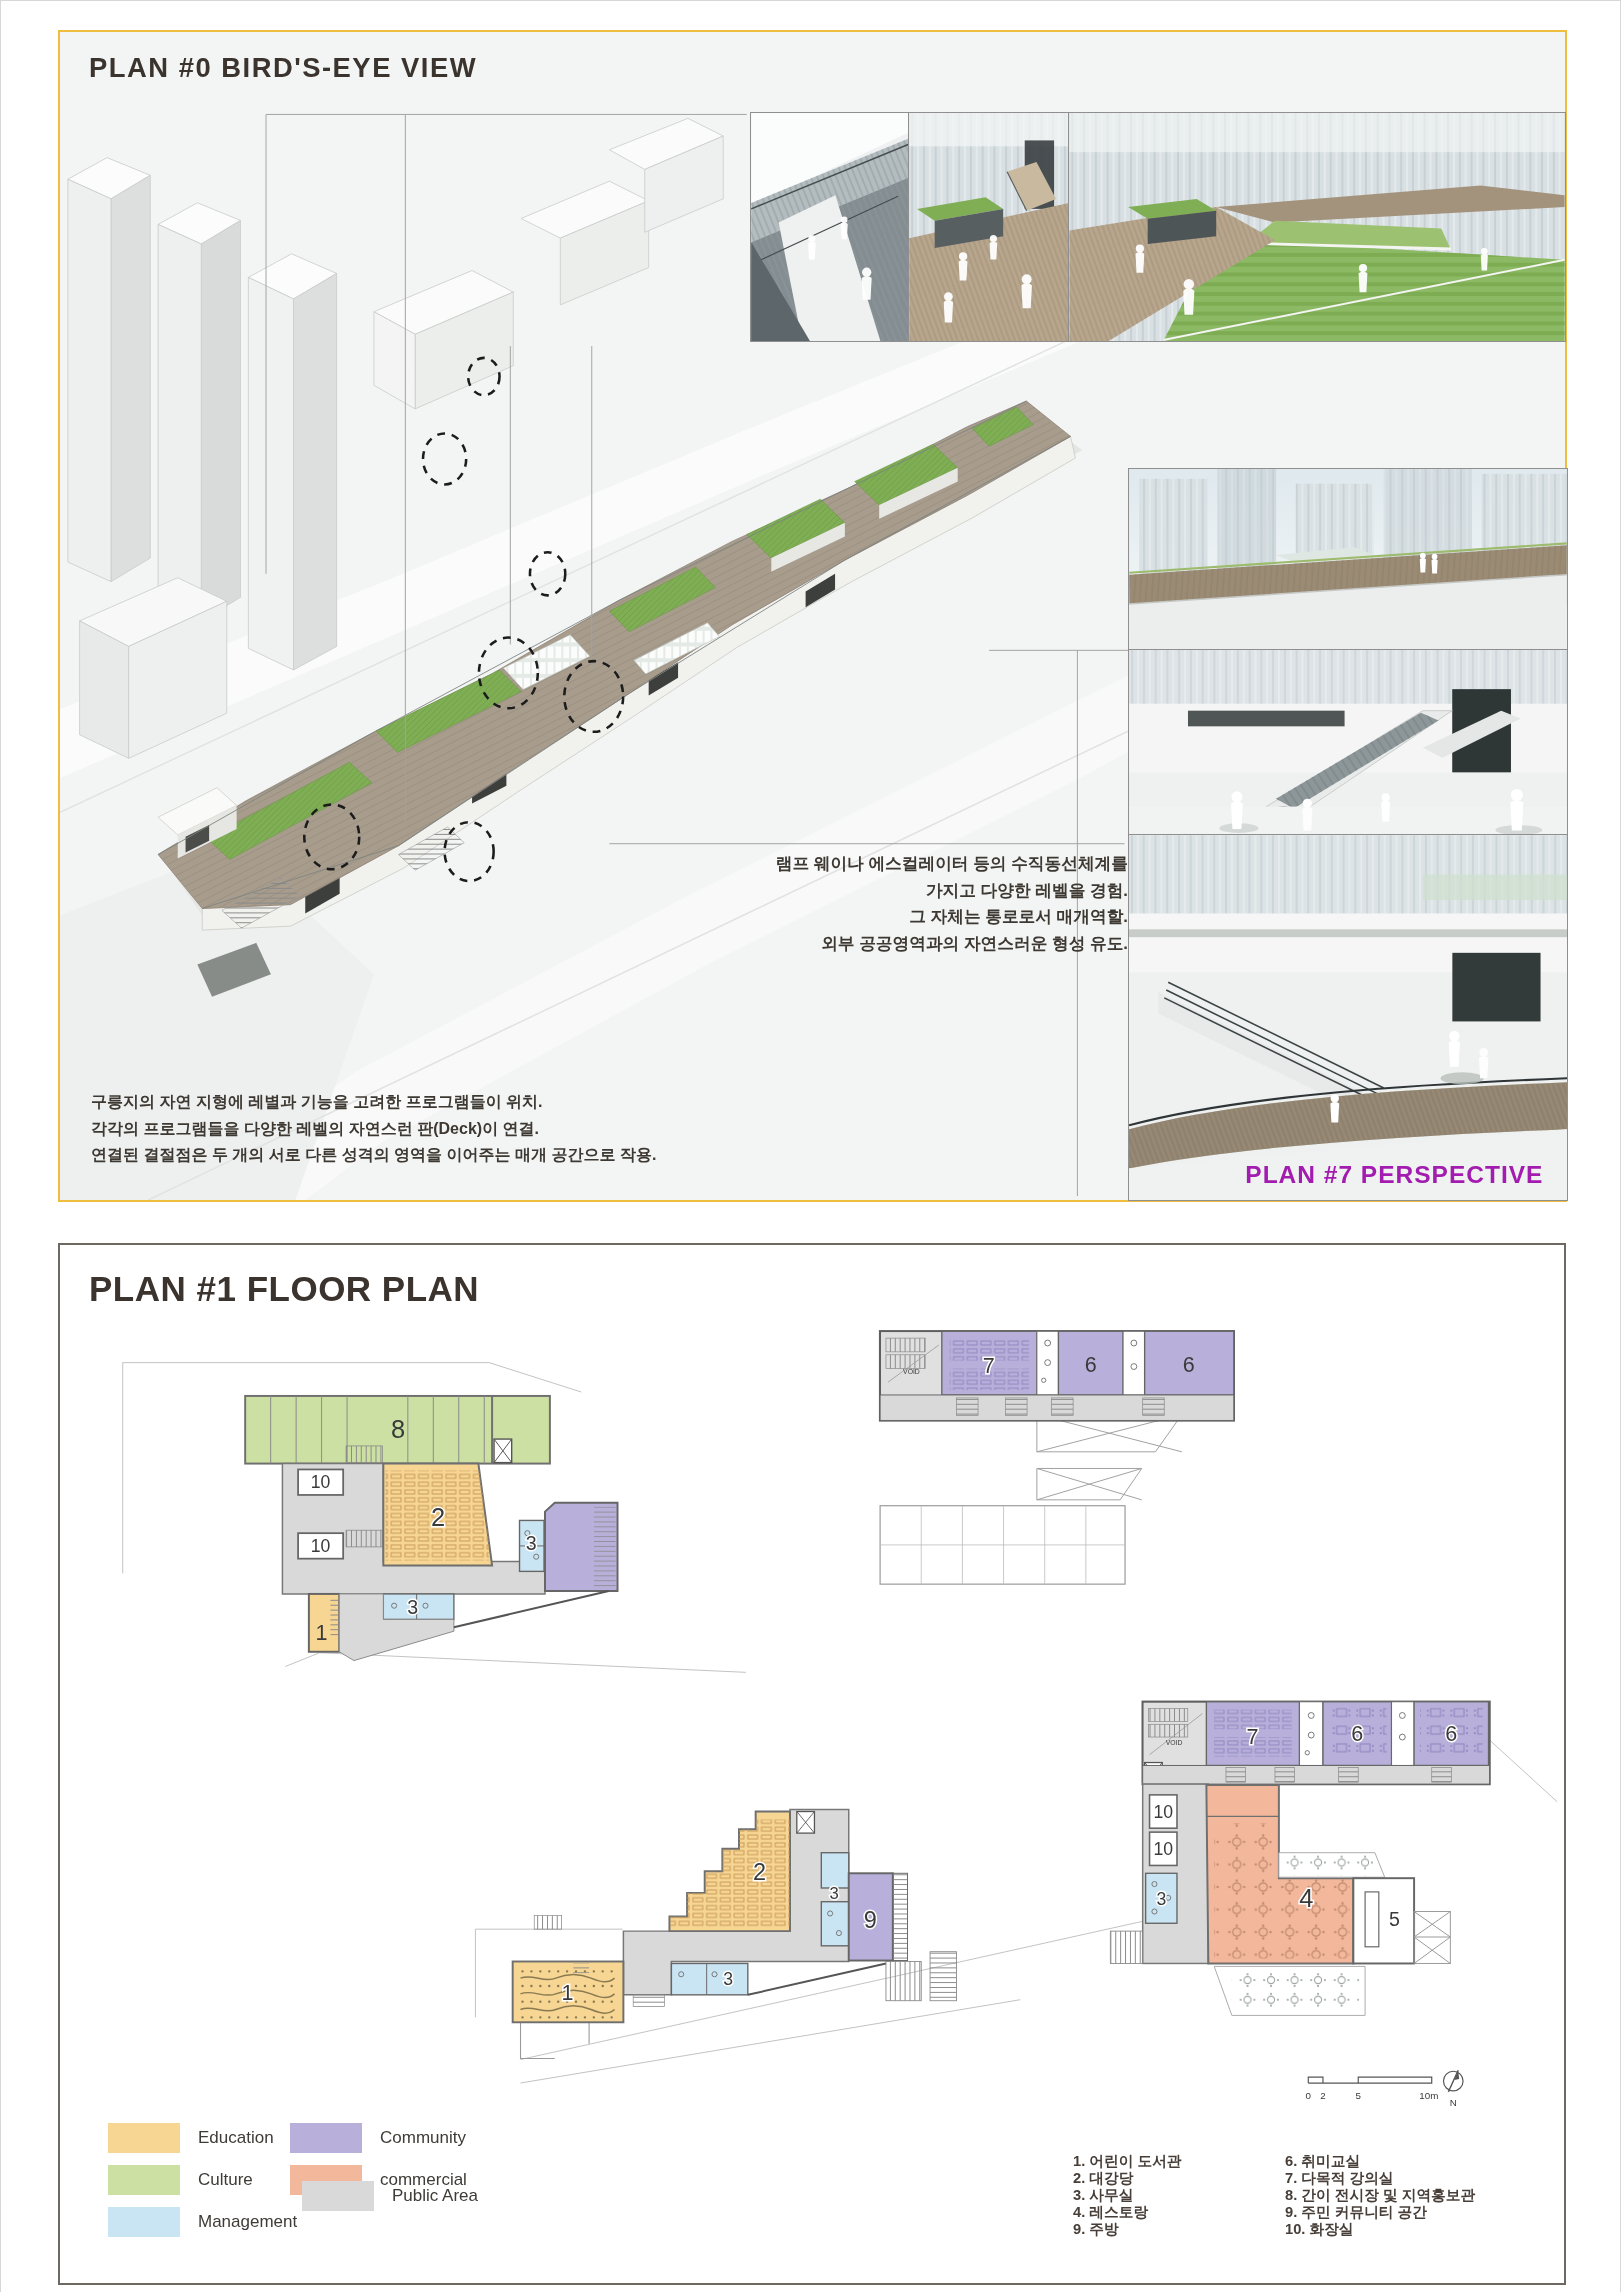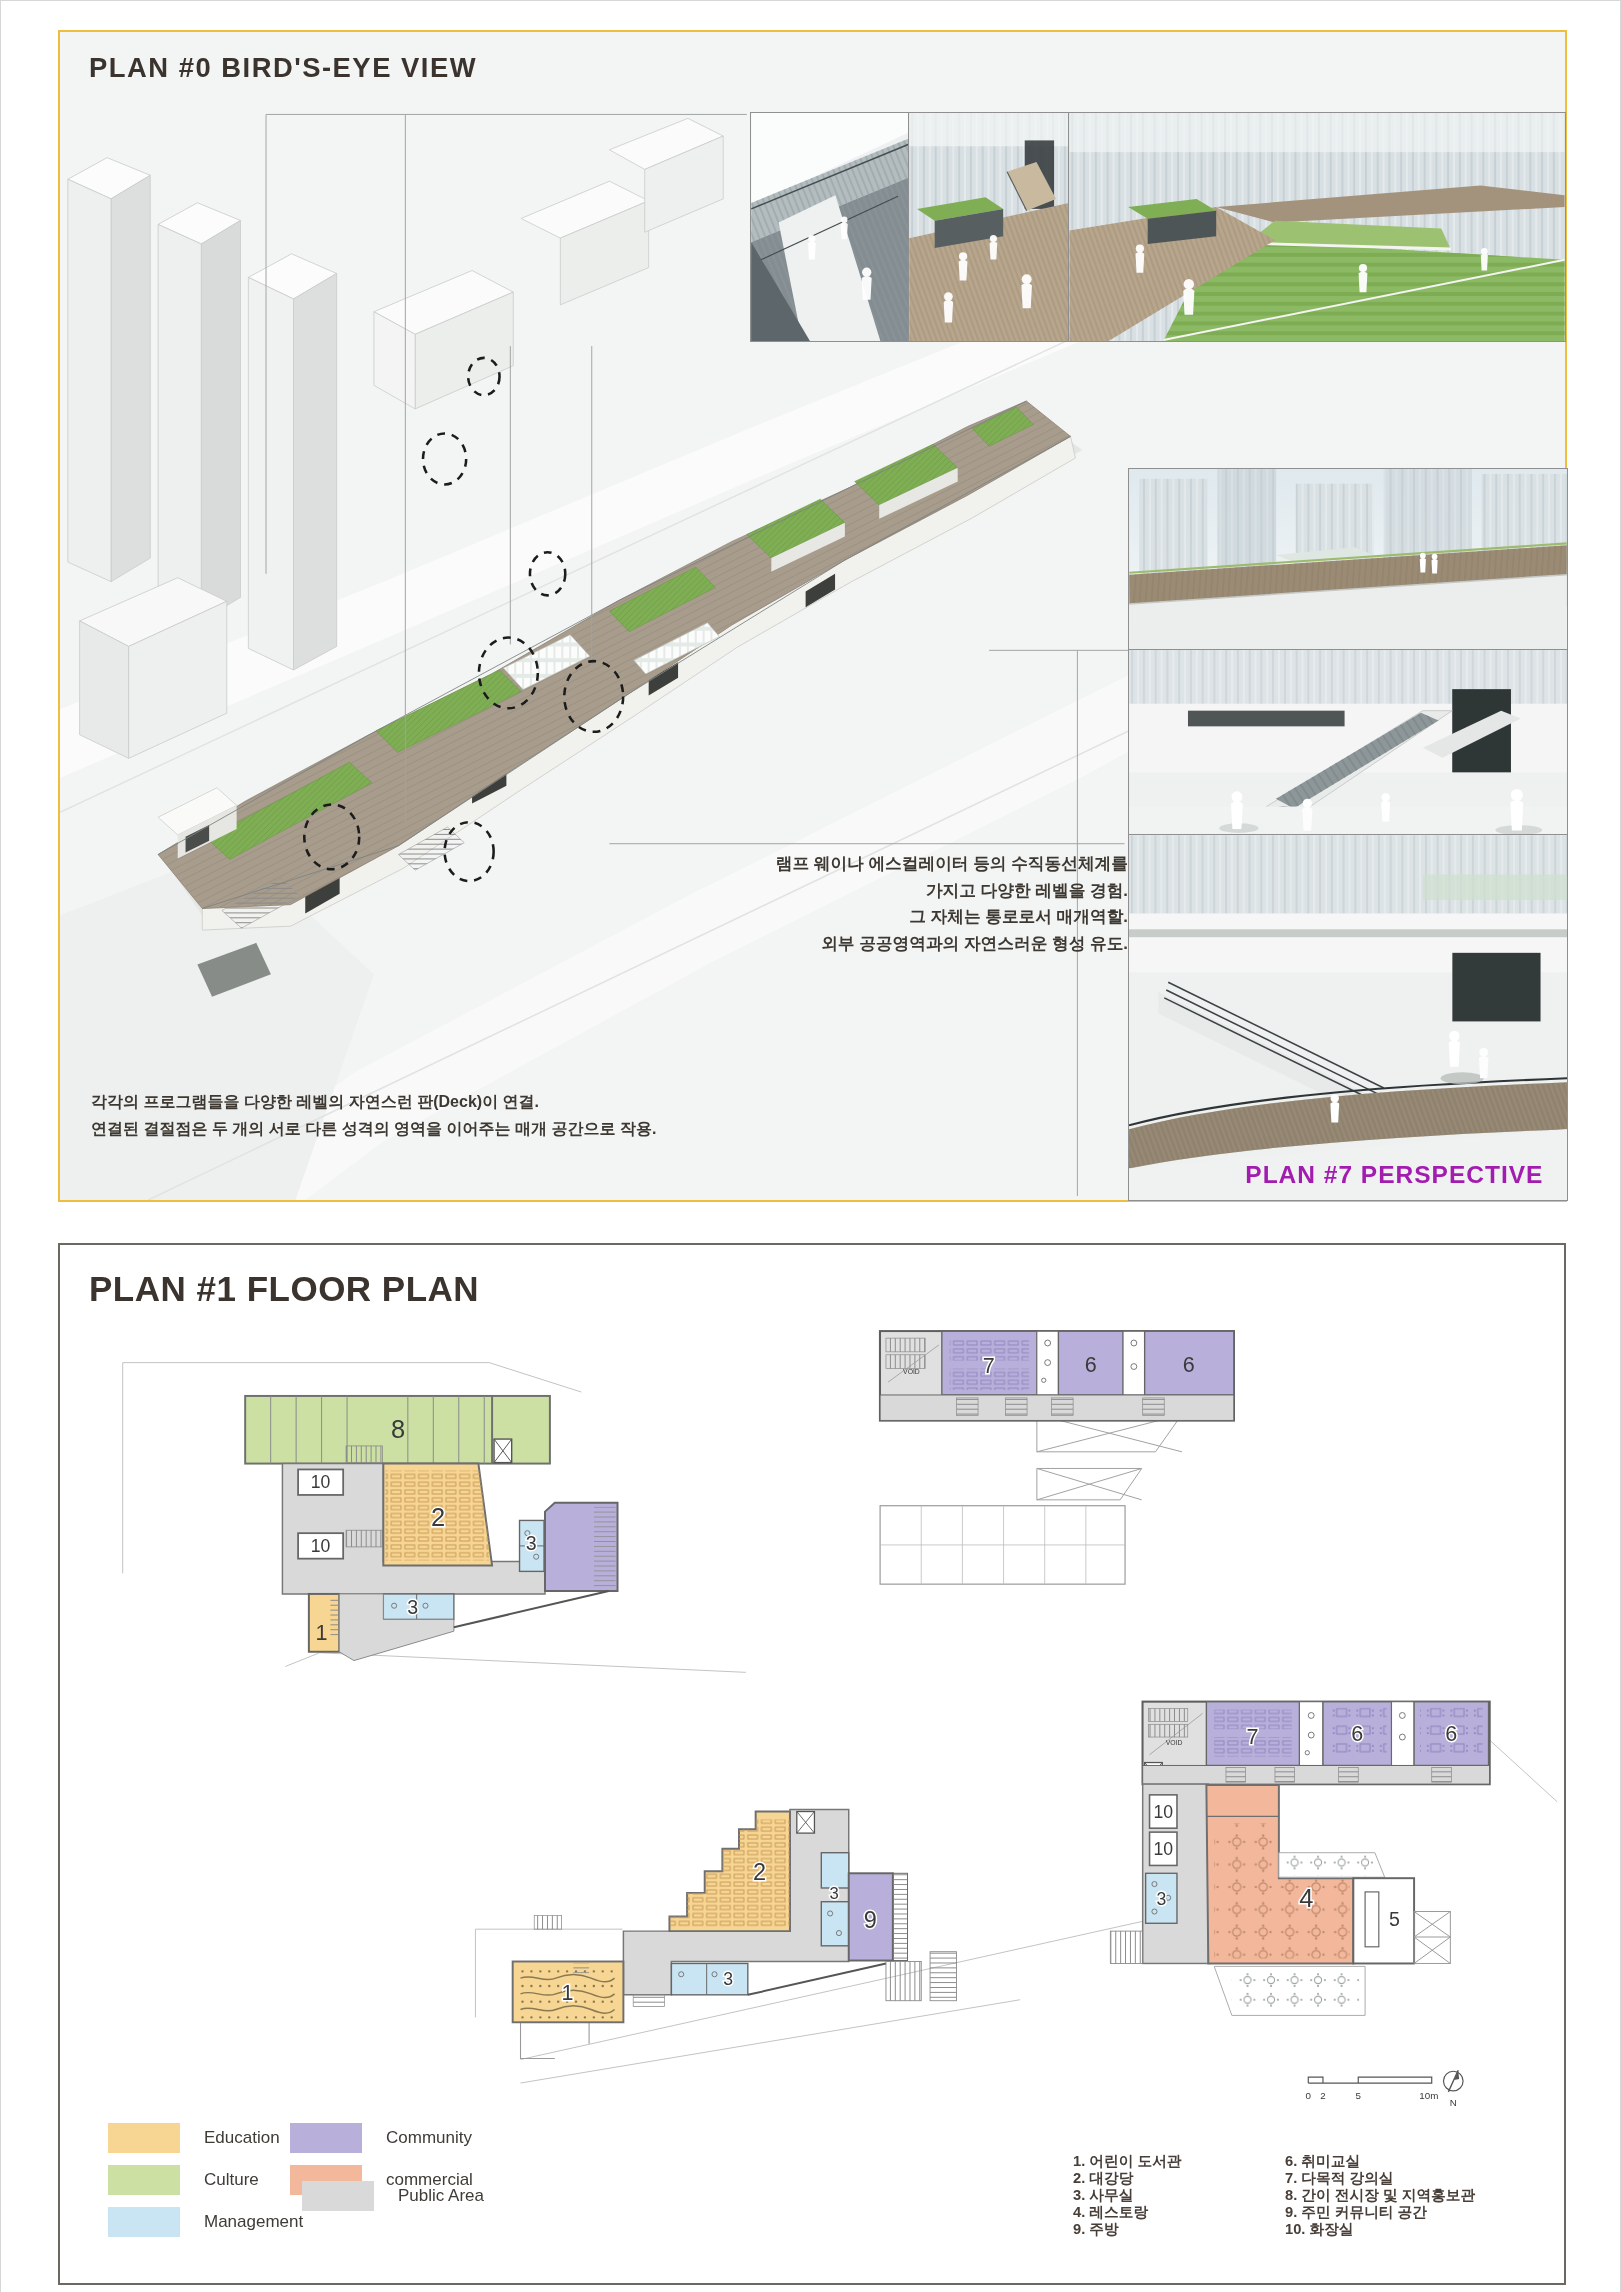--- a/index.html
+++ b/index.html
@@ -15,21 +15,21 @@
   .p1-title{position:absolute;left:29px;top:19.6px;font-size:27.4px;font-weight:700;letter-spacing:1.5px;color:var(--ink,#3B332D);}
   .caption-top{position:absolute;left:742px;top:314px;width:588px;text-align:center;font-size:16.7px;font-weight:700;color:#3e3832;}
   .annot-right{position:absolute;left:627px;top:819px;width:441px;text-align:right;font-size:16.7px;font-weight:700;
                color:#3e3832;line-height:26.5px;}
   .annot-left{position:absolute;left:31px;top:1057px;font-size:16px;font-weight:700;color:#3e3832;line-height:26.5px;}
   .plan7-label{position:absolute;right:21.6px;top:1129px;font-size:24.5px;font-weight:700;letter-spacing:1px;color:#a21caf;}
   .inset{position:absolute;border:1px solid #8f8f8f;background:#dde3e4;overflow:hidden;}
   .inset svg{display:block;}
   
   .p2-title{position:absolute;left:29px;top:23.5px;font-size:35px;font-weight:700;letter-spacing:0.5px;color:var(--ink,#3B332D);}
-  .legend-item{position:absolute;display:flex;align-items:center;gap:24px;}
+  .legend-item{position:absolute;display:flex;align-items:center;gap:18px;}
   .swatch{width:72px;height:30px;flex:0 0 auto;}
   .legend-label{font-size:17px;font-weight:500;color:#3f3b36;}
   .room-col{position:absolute;font-size:14.7px;font-weight:600;color:#473e38;line-height:17px;white-space:nowrap;}
   
   .plans text{font-family:"Liberation Sans","DejaVu Sans",sans-serif;fill:#3a3a3a;font-weight:500;
               text-anchor:middle;dominant-baseline:middle;}
   .plans text.halo{paint-order:stroke fill;stroke:#ffffff;stroke-width:3px;}
   .t26{font-size:26px;} .t24{font-size:24px;} .t22{font-size:22px;} .t20{font-size:20px;}
   .t18{font-size:18px;} .t17{font-size:17px;} .t10{font-size:10px;font-weight:400;} .t7{font-size:7px;font-weight:400;}
 </style>
@@ -336,20 +336,21 @@
     </div>
 
     <div class="p1-title">PLAN #0 BIRD'S-EYE VIEW</div>
     <div class="annot-right">
       <div>램프 웨이나 에스컬레이터 등의 수직동선체계를</div>
       <div>가지고 다양한 레벨을 경험.</div>
       <div>그 자체는 통로로서 매개역할.</div>
       <div>외부 공공영역과의 자연스러운 형성 유도.</div>
     </div>
     <div class="annot-left">
+      <div>구릉지의 자연 지형에 레별과 기능을 고려한 프로그램들이 위치.</div>
       <div>각각의 프로그램들을 다양한 레벨의 자연스런 판(Deck)이 연결.</div>
       <div>연결된 결절점은 두 개의 서로 다른 성격의 영역을 이어주는 매개 공간으로 작용.</div>
     </div>
     <div class="plan7-label">PLAN #7 PERSPECTIVE</div>
   </div>
 
   <div class="panel2">
     <div class="p2-title">PLAN #1 FLOOR PLAN</div>
 
     <svg class="fillsvg plans" viewBox="0 0 1535 1059" preserveAspectRatio="none">

